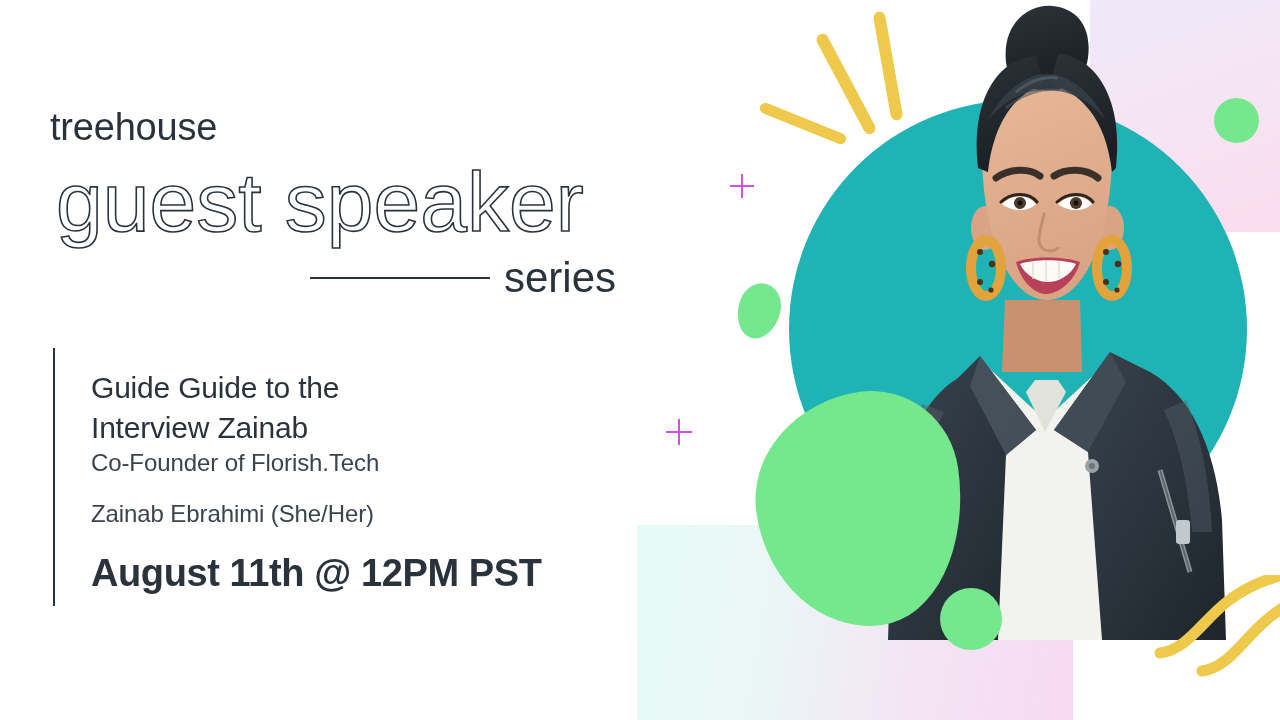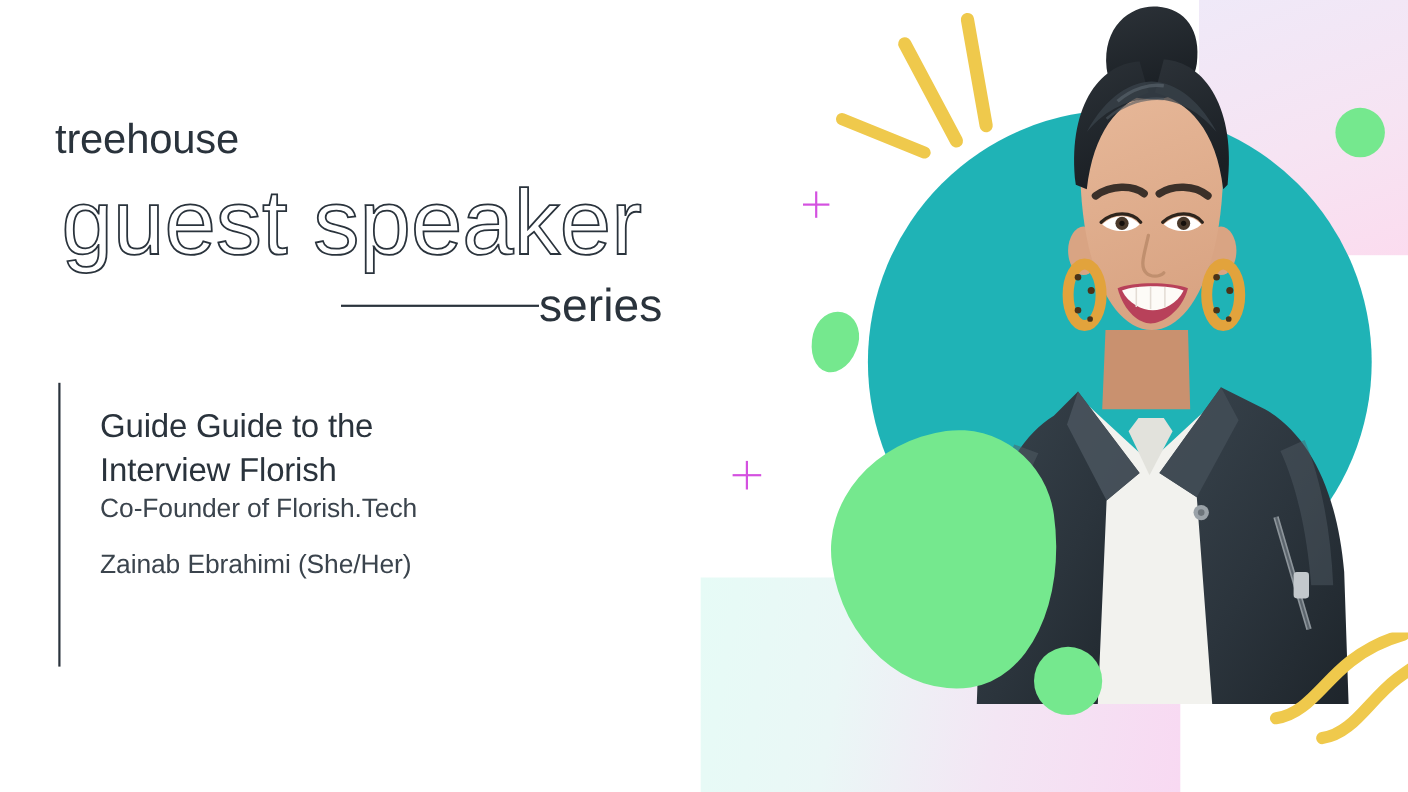--- a/index.html
+++ b/index.html
@@ -180,20 +180,21 @@
   }
 
   .series-row {
     position: absolute;
     left: 310px;
     top: 255px;
     width: 315px;
     height: 46px;
     display: flex;
     align-items: center;
+    gap: 14px;
   }
   .series-rule {
     flex: 1 1 auto;
     height: 2px;
     background: #2a333c;
     max-width: 180px;
   }
   .series-word {
     font-size: 42px;
     font-weight: 500;
@@ -383,21 +384,22 @@
 
     <div class="series-row">
       <span class="series-rule"></span>
       <span class="series-word">series</span>
     </div>
 
     <div class="rule-vertical"></div>
 
     <div class="detail-block">
       <div class="talk-title">Guide Guide to the</div>
-      <div class="talk-title">Interview Florish</div>
+      <div class="talk-title">Interview Zainab</div>
 
       <div class="speaker-line">Co-Founder of Florish.Tech</div>
       <div class="speaker-line speaker-name">Zainab Ebrahimi (She/Her)</div>
 
+      <div class="event-when">August 11th @ 12PM PST</div>
     </div>
   </div>
 
 </div>
 
 </body></html>

